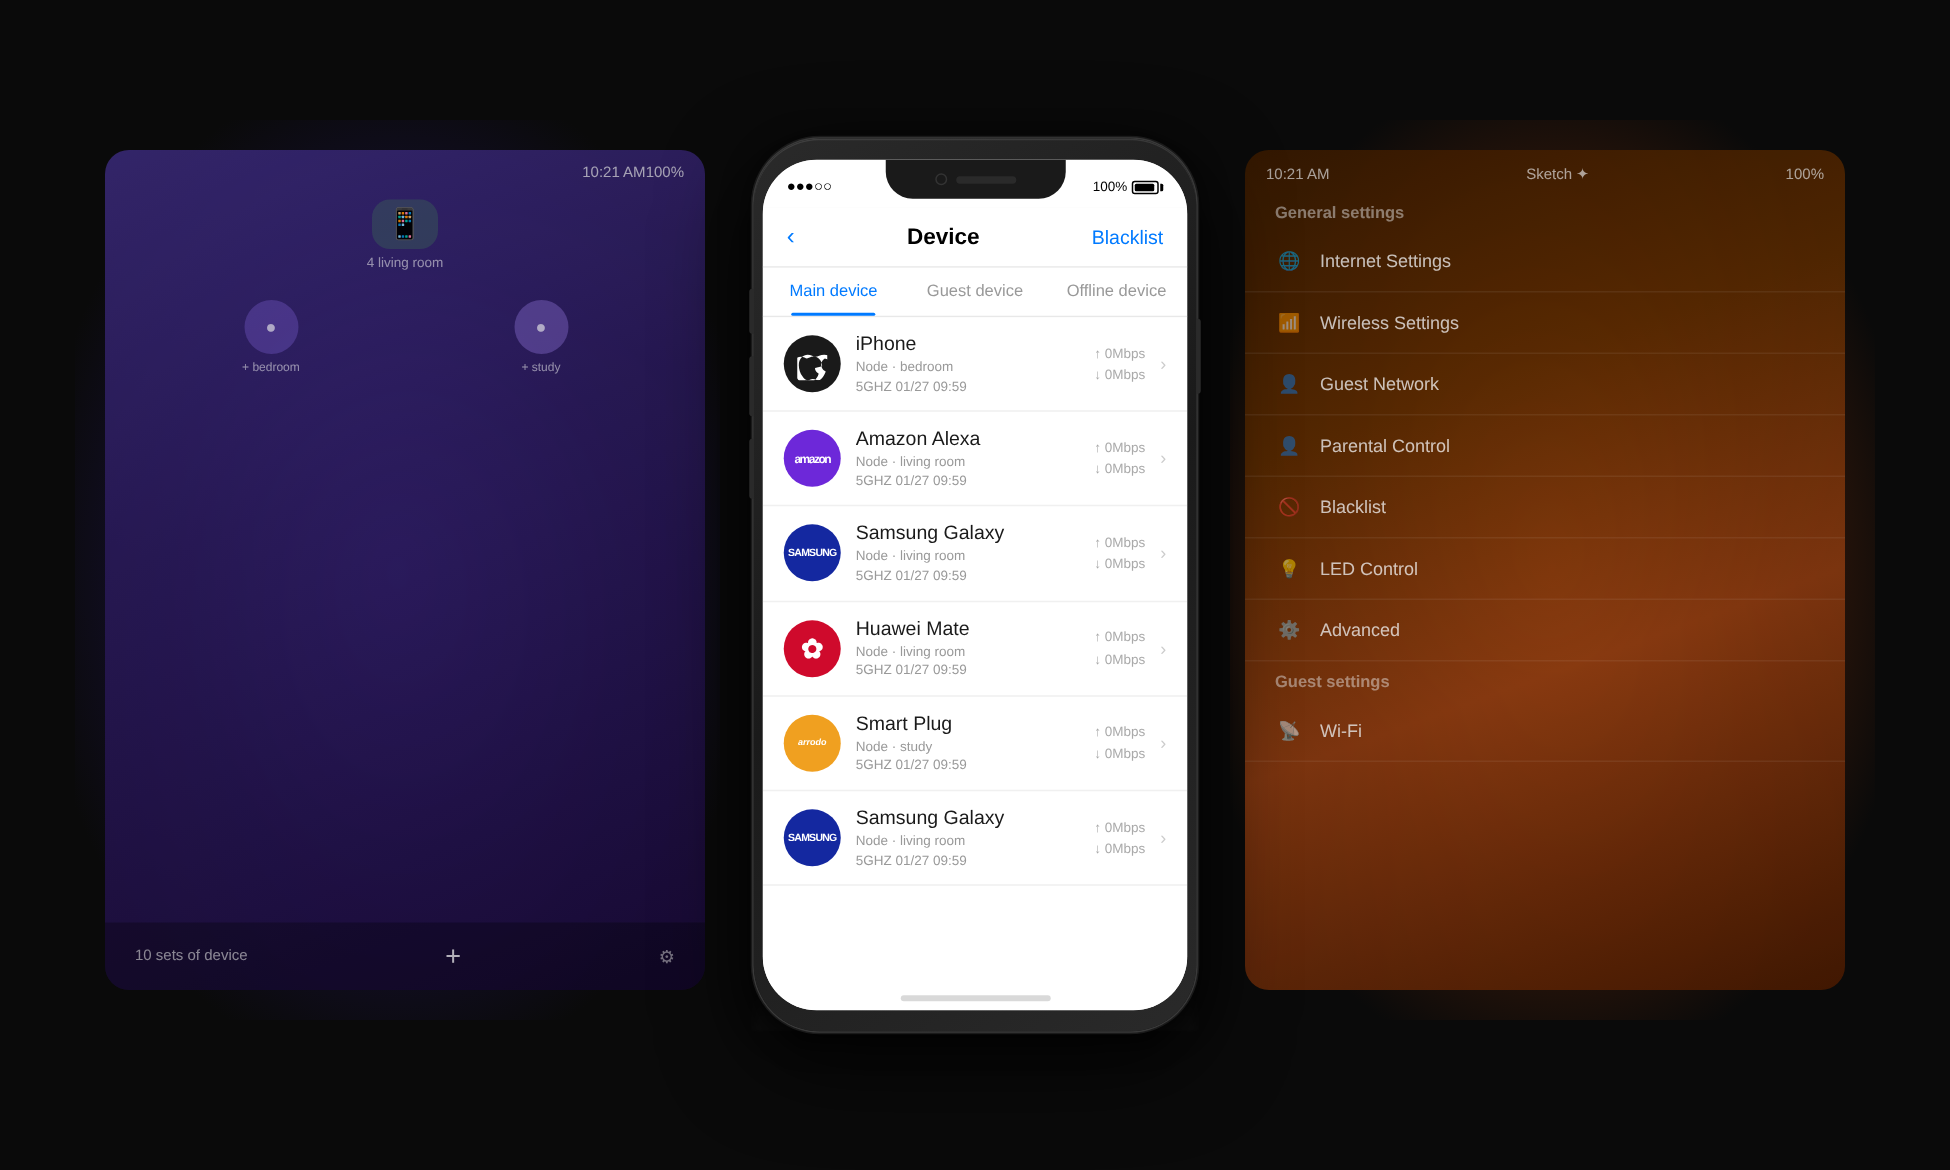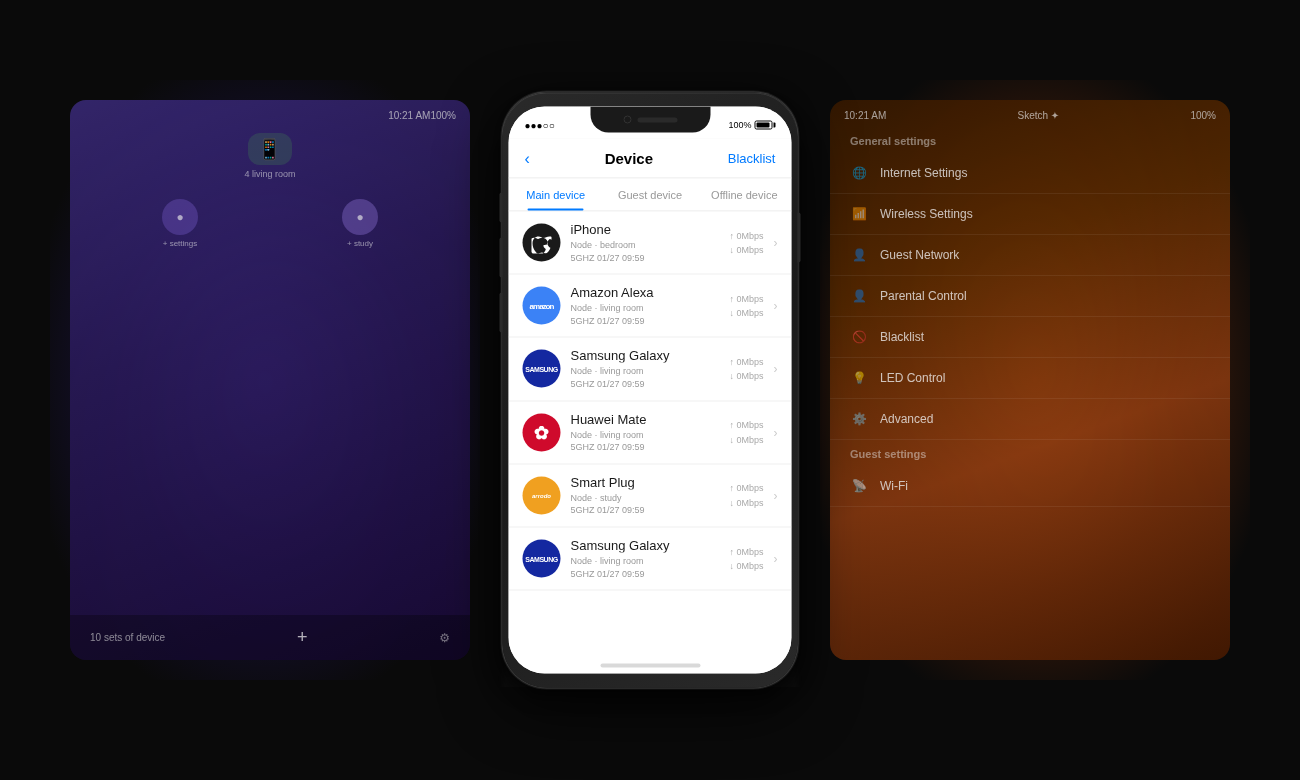--- a/index.html
+++ b/index.html
@@ -393,21 +393,21 @@
       font-size: 13px;
       font-weight: 700;
       color: white;
       flex-shrink: 0;
     }
     .device-avatar.apple {
       background: #1a1a1a;
       color: white;
     }
     .device-avatar.amazon {
-      background: #3b82f6;
+      background: #6d28d9;
     }
     .device-avatar.samsung {
       background: #1428a0;
     }
     .device-avatar.huawei {
       background: #cf0a2c;
     }
     .device-avatar.smartplug {
       background: #f0a020;
     }
@@ -552,21 +552,21 @@
     <div style="display:inline-flex; align-items:center; gap:6px; background:rgba(80,200,80,0.2); border-radius:12px; padding:4px 10px;">
       <span style="color:#80e080; font-size:20px;">📱</span>
     </div>
     <div style="color:rgba(255,255,255,0.6); font-size:9px; margin-top:4px;">4 living room</div>
   </div>
   <div class="bg-nodes-area">
     <div class="bg-node">
       <div class="bg-node-icon" style="background:rgba(130,100,220,0.4);">
         <span style="color:rgba(255,255,255,0.7); font-size:12px;">●</span>
       </div>
-      <div class="bg-node-label">+ settings</div>
+      <div class="bg-node-label">+ bedroom</div>
     </div>
     <div class="bg-node">
       <div class="bg-node-icon" style="background:rgba(160,130,240,0.4);">
         <span style="color:rgba(255,255,255,0.7); font-size:12px;">●</span>
       </div>
       <div class="bg-node-label">+ study</div>
     </div>
   </div>
   <div class="bg-bottom-bar">
     <div class="bg-bottom-text">10 sets of device</div>

